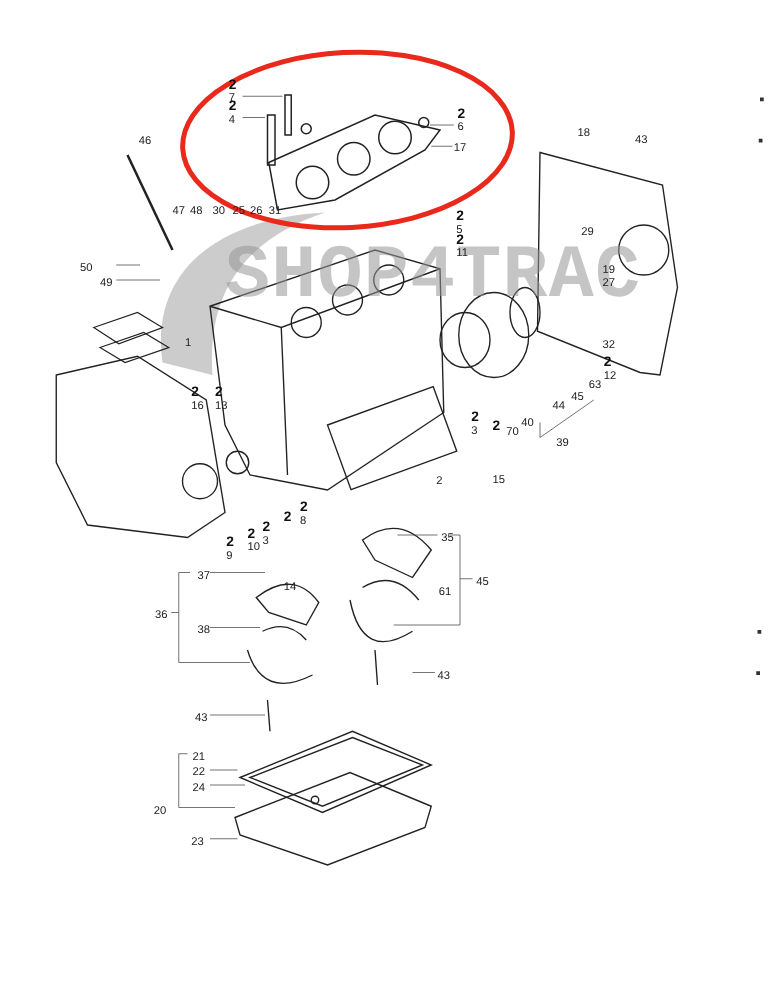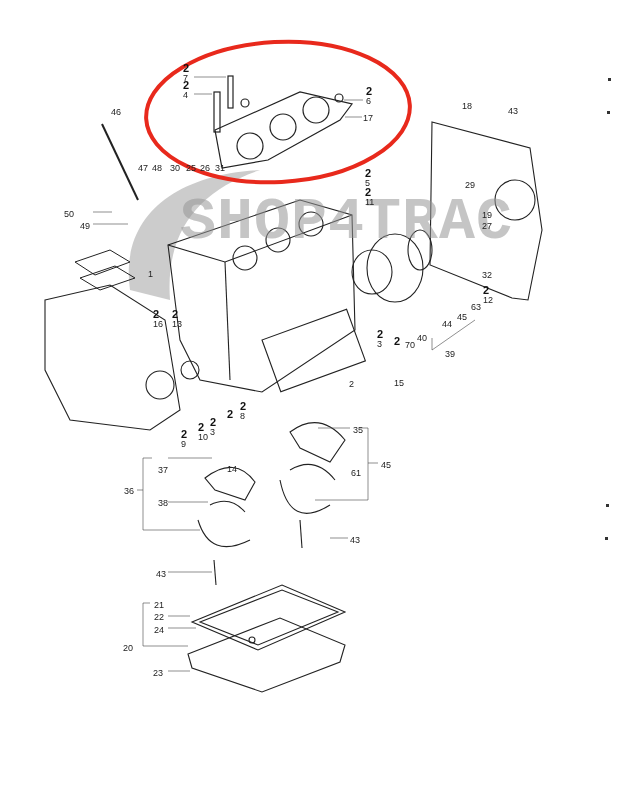--- a/index.html
+++ b/index.html
@@ -166,21 +166,21 @@
     <div class="qty" style="left: 210px; top: 417px;">2</div>
     <div class="callout" style="left: 210px; top: 428px;">3</div>
     <div class="qty" style="left: 227px; top: 409px;">2</div>
     <div class="callout" style="left: 227px; top: 420px; margin-top: 45px;">14</div>
     <div class="qty" style="left: 240px; top: 401px;">2</div>
     <div class="callout" style="left: 240px; top: 412px;">8</div>
     <div class="callout" style="left: 353px; top: 426px;">35</div>
     <div class="callout" style="left: 381px; top: 461px;">45</div>
     <div class="callout" style="left: 351px; top: 469px;">61</div>
     <div class="callout" style="left: 350px; top: 536px;">43</div>
-    <div class="callout" style="left: 158px; top: 456px; margin-top: 10px;">37</div>
+    <div class="callout" style="left: 158px; top: 456px;">37</div>
     <div class="callout" style="left: 124px; top: 487px;">36</div>
     <div class="callout" style="left: 158px; top: 499px;">38</div>
     <div class="callout" style="left: 156px; top: 570px;">43</div>
     <div class="callout" style="left: 154px; top: 601px;">21</div>
     <div class="callout" style="left: 154px; top: 613px;">22</div>
     <div class="callout" style="left: 154px; top: 626px;">24</div>
     <div class="callout" style="left: 123px; top: 644px;">20</div>
     <div class="callout" style="left: 153px; top: 669px;">23</div>
   </div>
 

